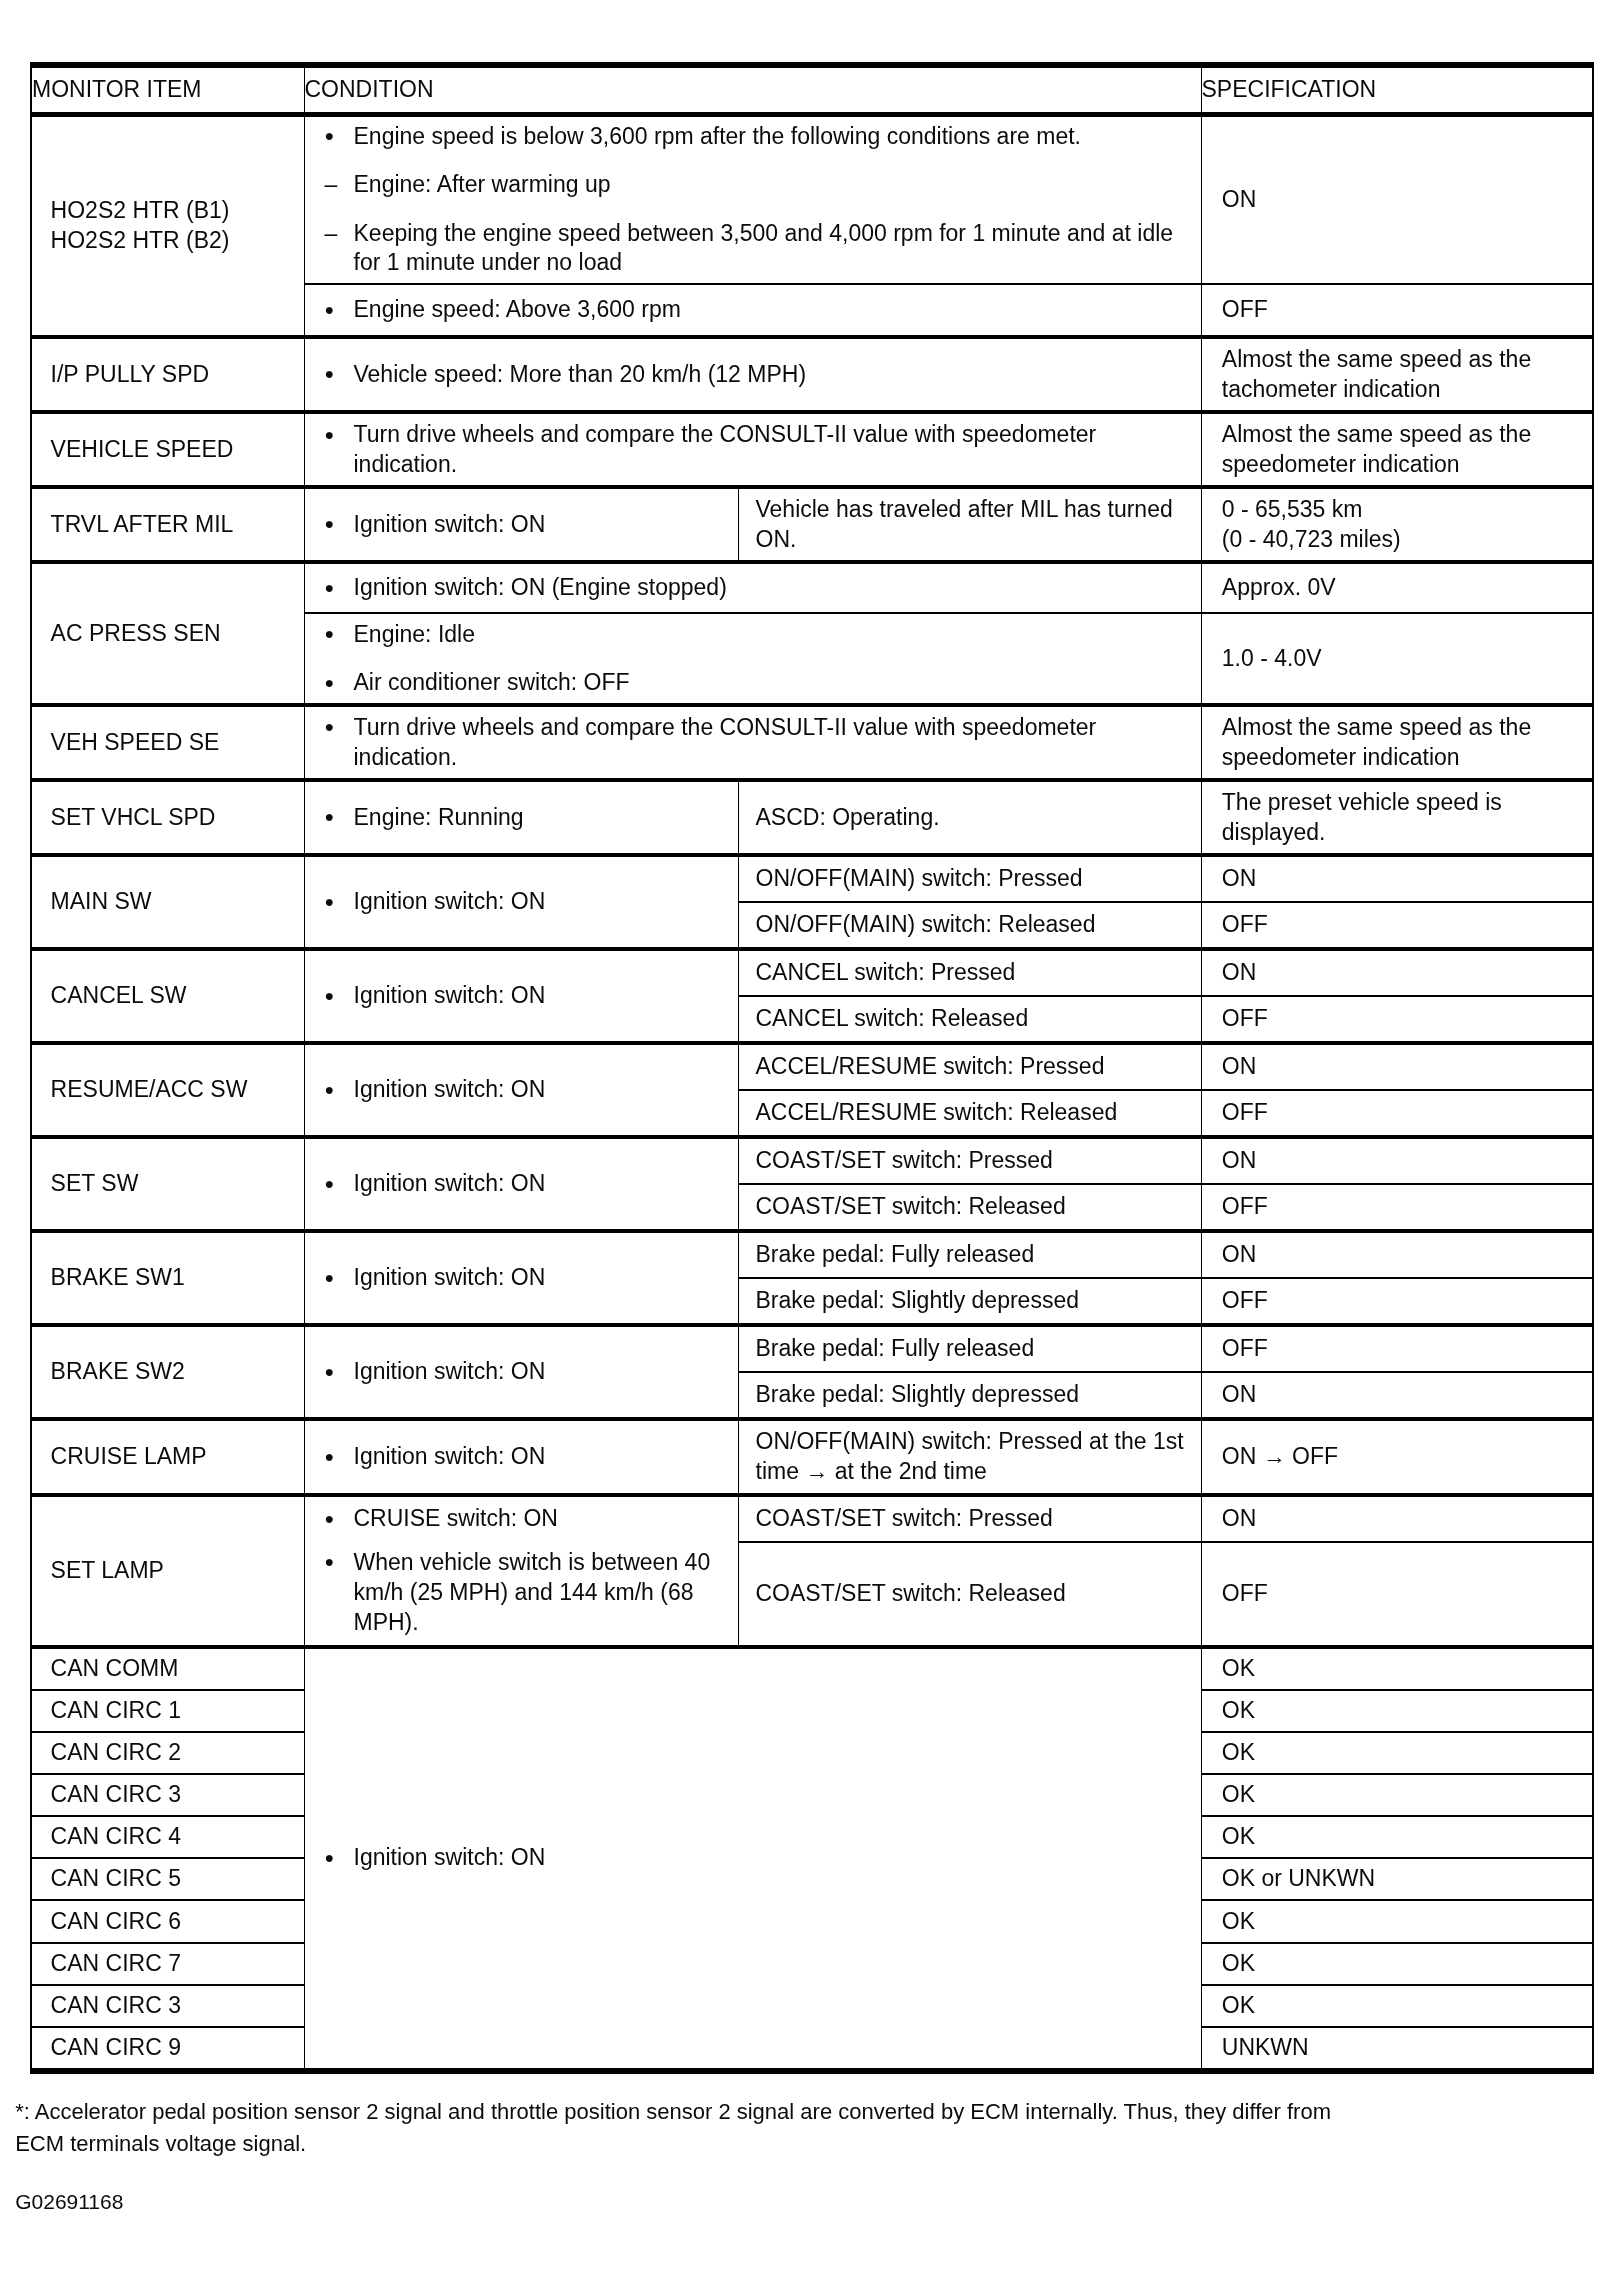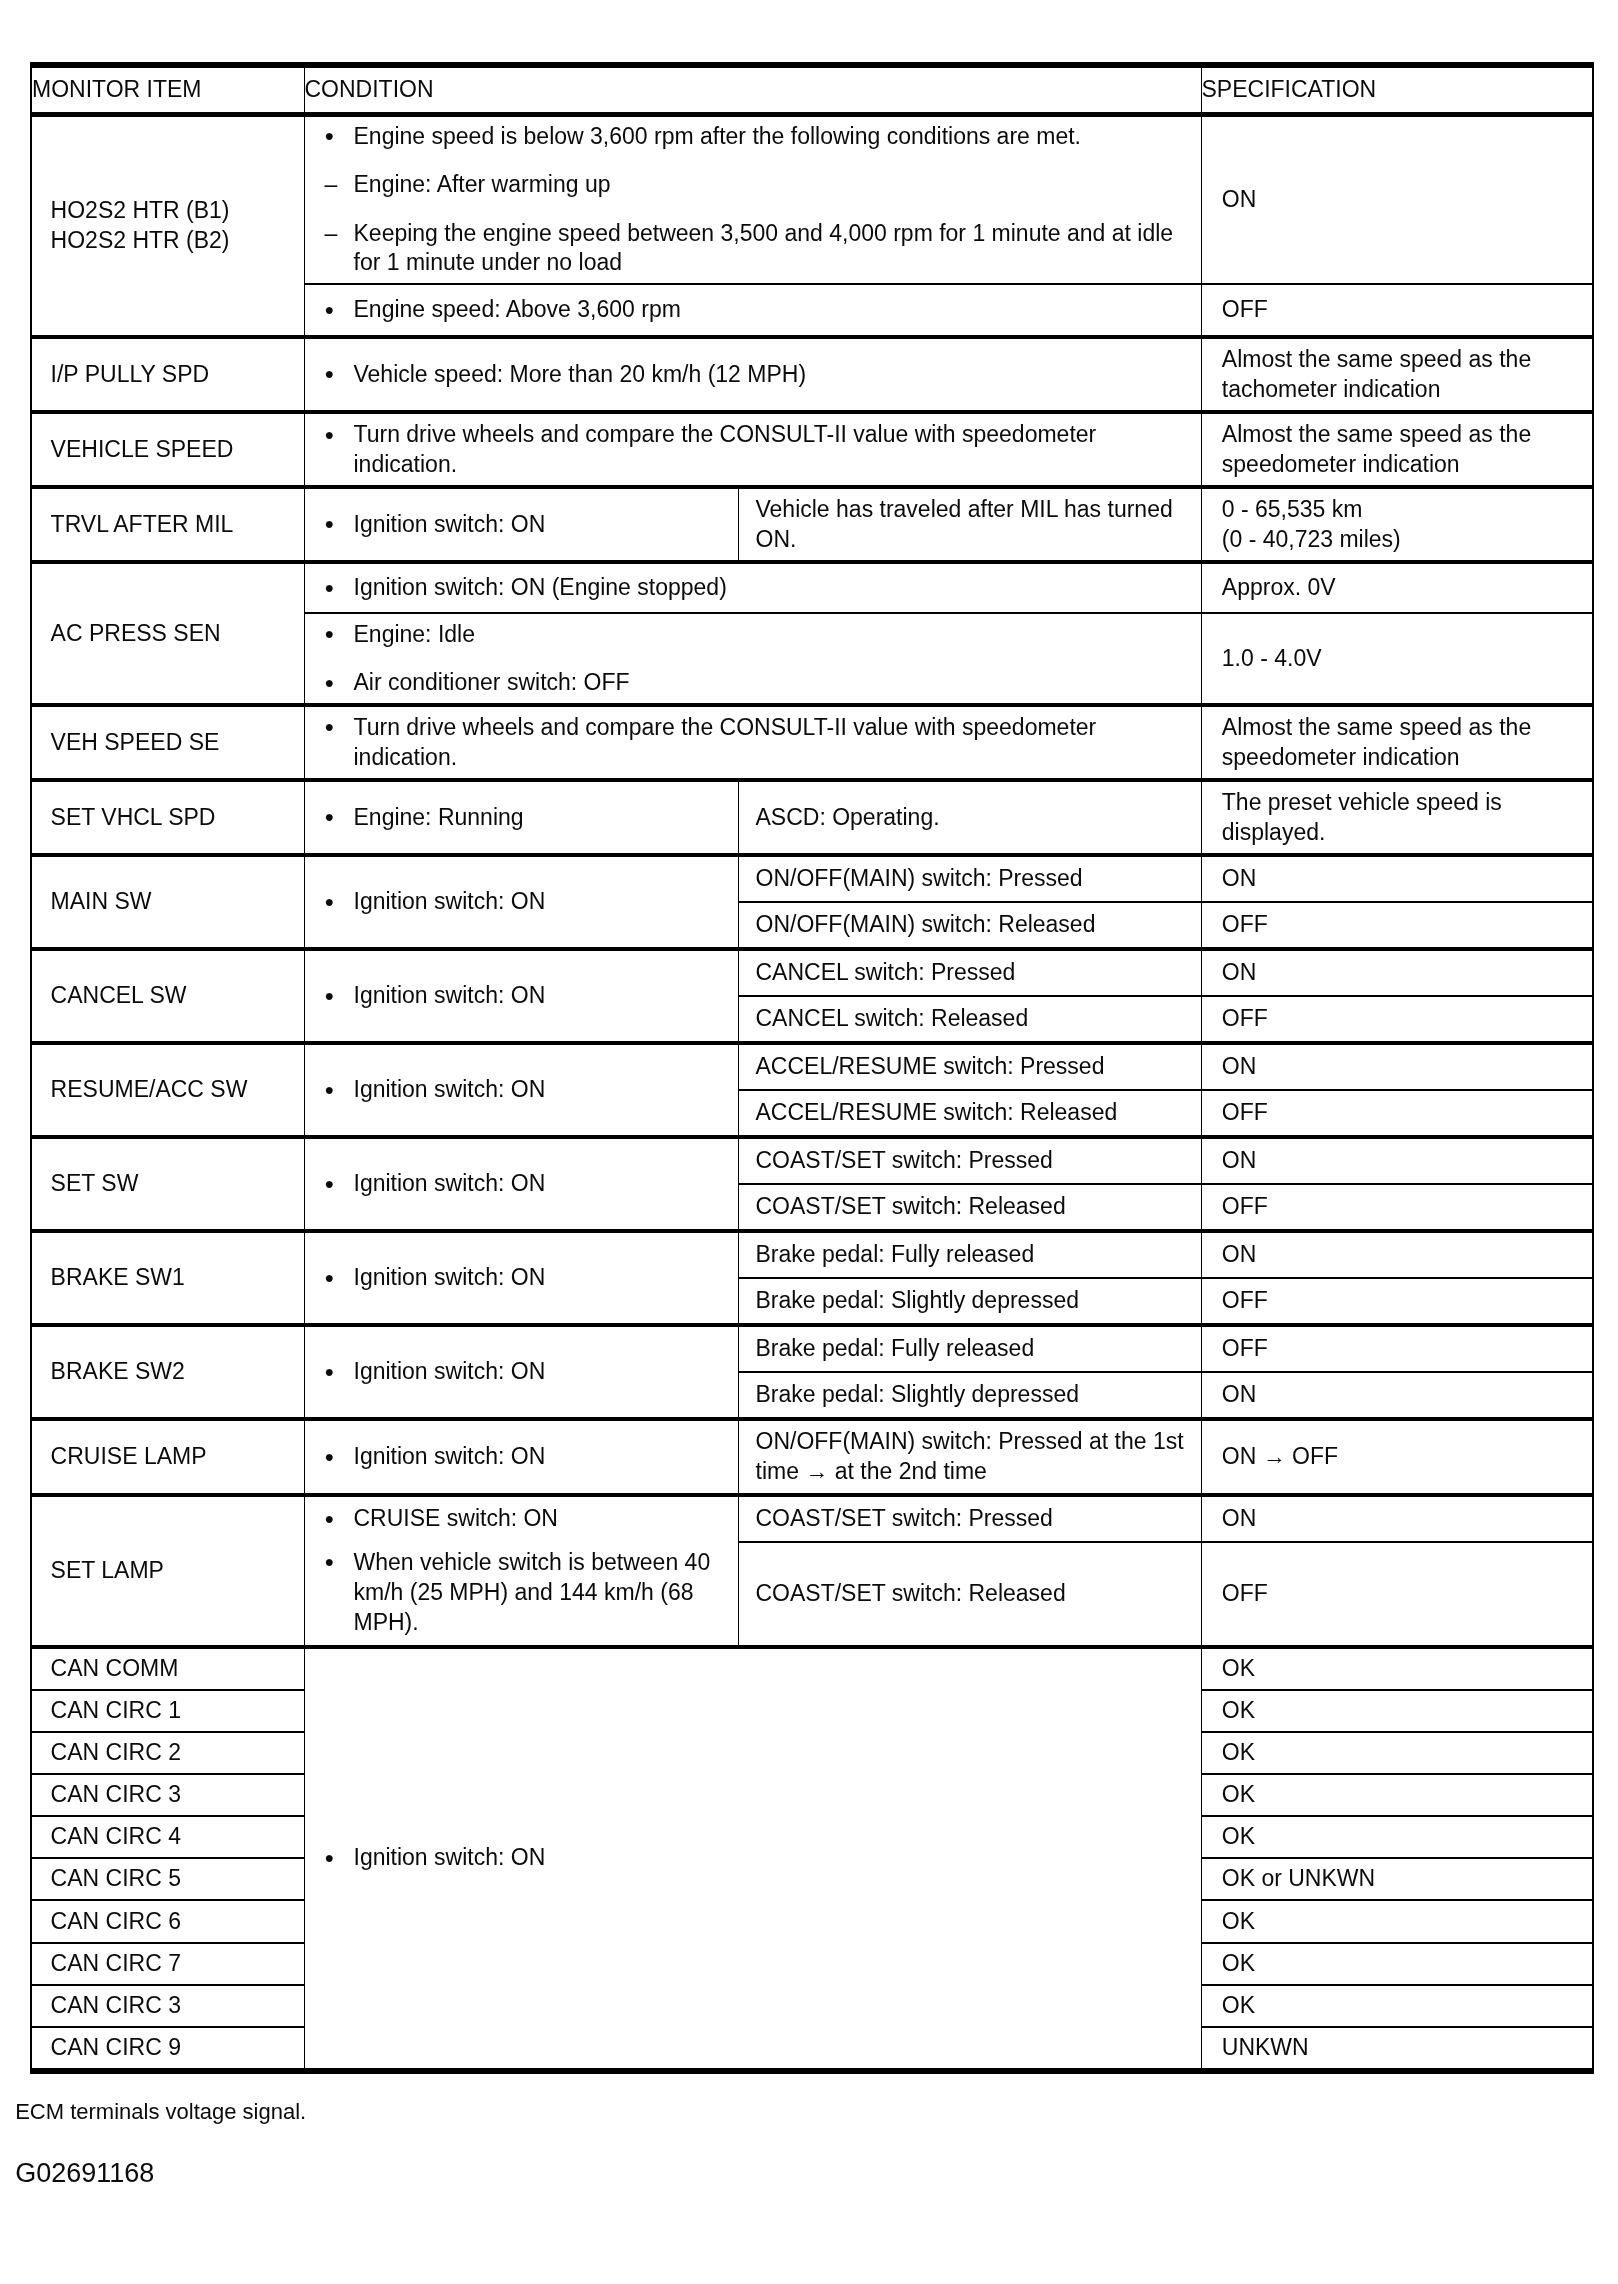--- a/index.html
+++ b/index.html
@@ -57,21 +57,21 @@
   .rh-can  { height: 42px; }
   .footnote {
     margin: 22px 0 0 15.2px;
     width: 1601px;
     font-size: 22px;
     line-height: 1.45;
   }
   .footnote .fline { white-space: nowrap; }
   .figcode {
     margin: 30.5px 0 0 15.2px;
-    font-size: 27px;
+    font-size: 21px;
   }
 </style>
 </head>
 <body>
 
 <table class="spec-table">
   <colgroup>
     <col style="width:273px">
     <col style="width:434px">
     <col style="width:463px">
@@ -305,17 +305,18 @@
     <td class="speccol">OK</td>
   </tr>
   <tr class="rh-can">
     <td>CAN CIRC 9</td>
     <td class="speccol">UNKWN</td>
   </tr>
 </tbody>
   </table>
 
 <div class="footnote">
+  <div class="fline">*: Accelerator pedal position sensor 2 signal and throttle position sensor 2 signal are converted by ECM internally. Thus, they differ from</div>
   <div class="fline">ECM terminals voltage signal.</div>
 </div>
 
 <div class="figcode">G02691168</div>
 
 
 </body></html>

